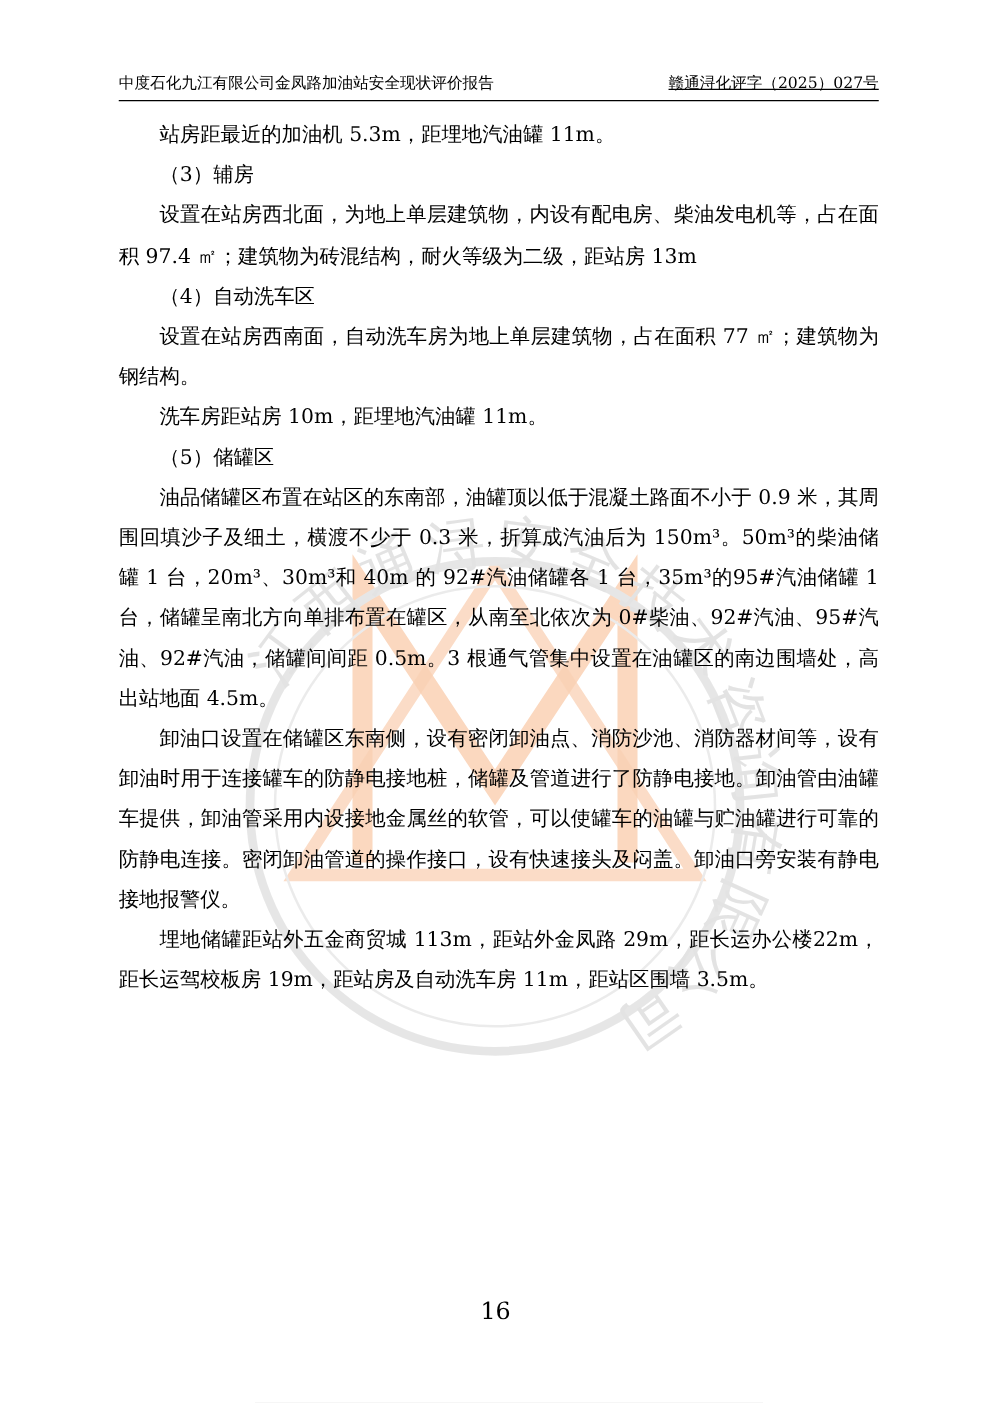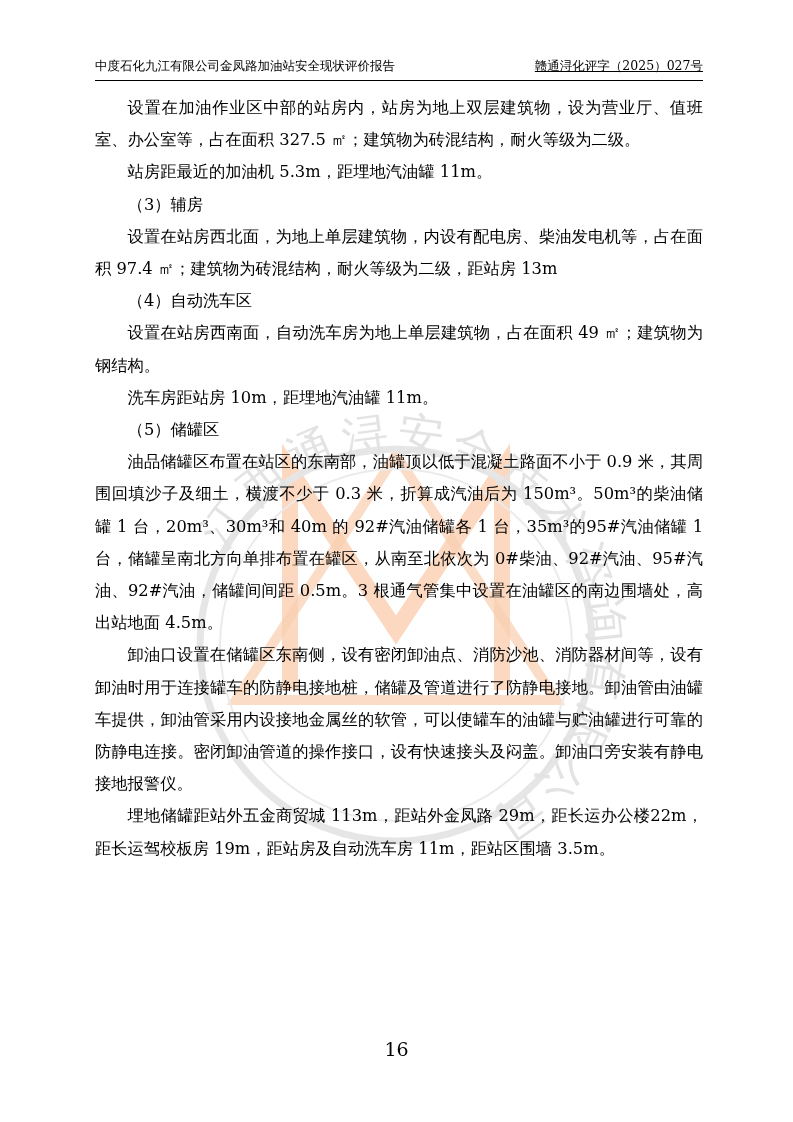--- a/index.html
+++ b/index.html
@@ -112,26 +112,25 @@
     </g>
   </svg>
 
   <div class="header">
     <span class="header-left">中度石化九江有限公司金凤路加油站安全现状评价报告</span>
     <span class="header-right">赣通浔化评字（2025）027号</span>
   </div>
   <div class="header-rule"></div>
 
   <div class="content" id="body-container">
-      <p class="">设置在加油作业区中部的站房内，站房为地上双层建筑物，设为营业厅、值班室、办公室等，占在面积 327.5 ㎡；建筑物为砖混结构，耐火等级为二级。</p>
       <p class="">站房距最近的加油机 5.3m，距埋地汽油罐 11m。</p>
       <p class="sub">（3）辅房</p>
       <p class="">设置在站房西北面，为地上单层建筑物，内设有配电房、柴油发电机等，占在面积 97.4 ㎡；建筑物为砖混结构，耐火等级为二级，距站房 13m</p>
       <p class="sub">（4）自动洗车区</p>
-      <p class="">设置在站房西南面，自动洗车房为地上单层建筑物，占在面积 49 ㎡；建筑物为钢结构。</p>
+      <p class="">设置在站房西南面，自动洗车房为地上单层建筑物，占在面积 77 ㎡；建筑物为钢结构。</p>
       <p class="">洗车房距站房 10m，距埋地汽油罐 11m。</p>
       <p class="sub">（5）储罐区</p>
       <p class="">油品储罐区布置在站区的东南部，油罐顶以低于混凝土路面不小于 0.9 米，其周围回填沙子及细土，横渡不少于 0.3 米，折算成汽油后为 150m³。50m³的柴油储罐 1 台，20m³、30m³和 40m 的 92#汽油储罐各 1 台，35m³的95#汽油储罐 1 台，储罐呈南北方向单排布置在罐区，从南至北依次为 0#柴油、92#汽油、95#汽油、92#汽油，储罐间间距 0.5m。3 根通气管集中设置在油罐区的南边围墙处，高出站地面 4.5m。</p>
       <p class="">卸油口设置在储罐区东南侧，设有密闭卸油点、消防沙池、消防器材间等，设有卸油时用于连接罐车的防静电接地桩，储罐及管道进行了防静电接地。卸油管由油罐车提供，卸油管采用内设接地金属丝的软管，可以使罐车的油罐与贮油罐进行可靠的防静电连接。密闭卸油管道的操作接口，设有快速接头及闷盖。卸油口旁安装有静电接地报警仪。</p>
       <p class="">埋地储罐距站外五金商贸城 113m，距站外金凤路 29m，距长运办公楼22m，距长运驾校板房 19m，距站房及自动洗车房 11m，距站区围墙 3.5m。</p>
     </div>
 
   <div class="page-number">16</div>
 
 </div>

